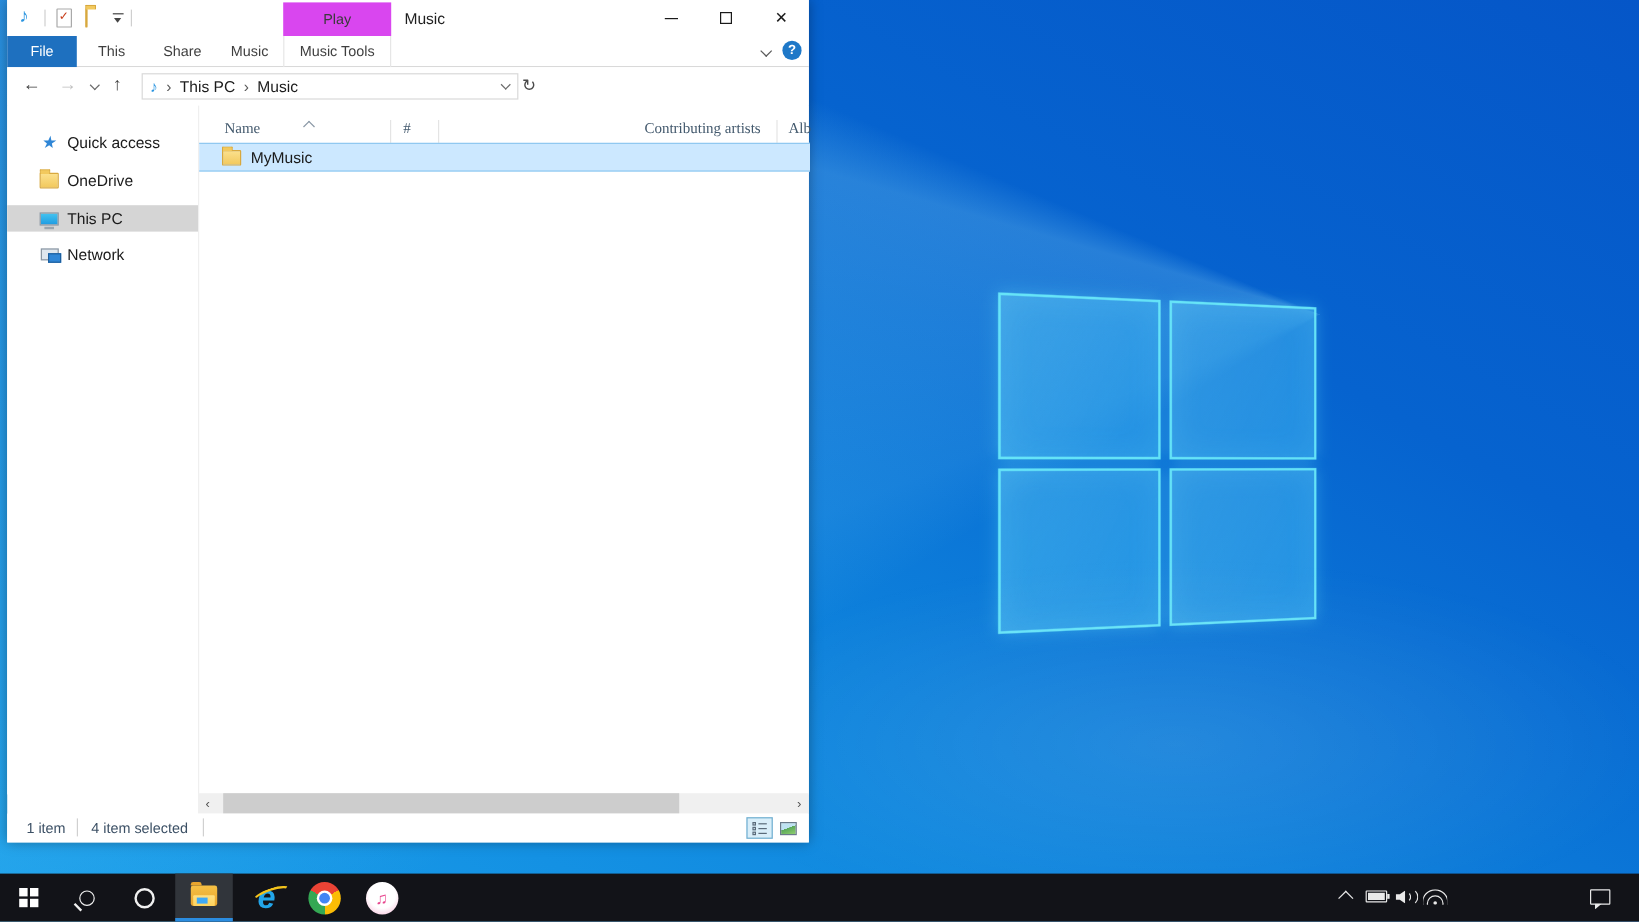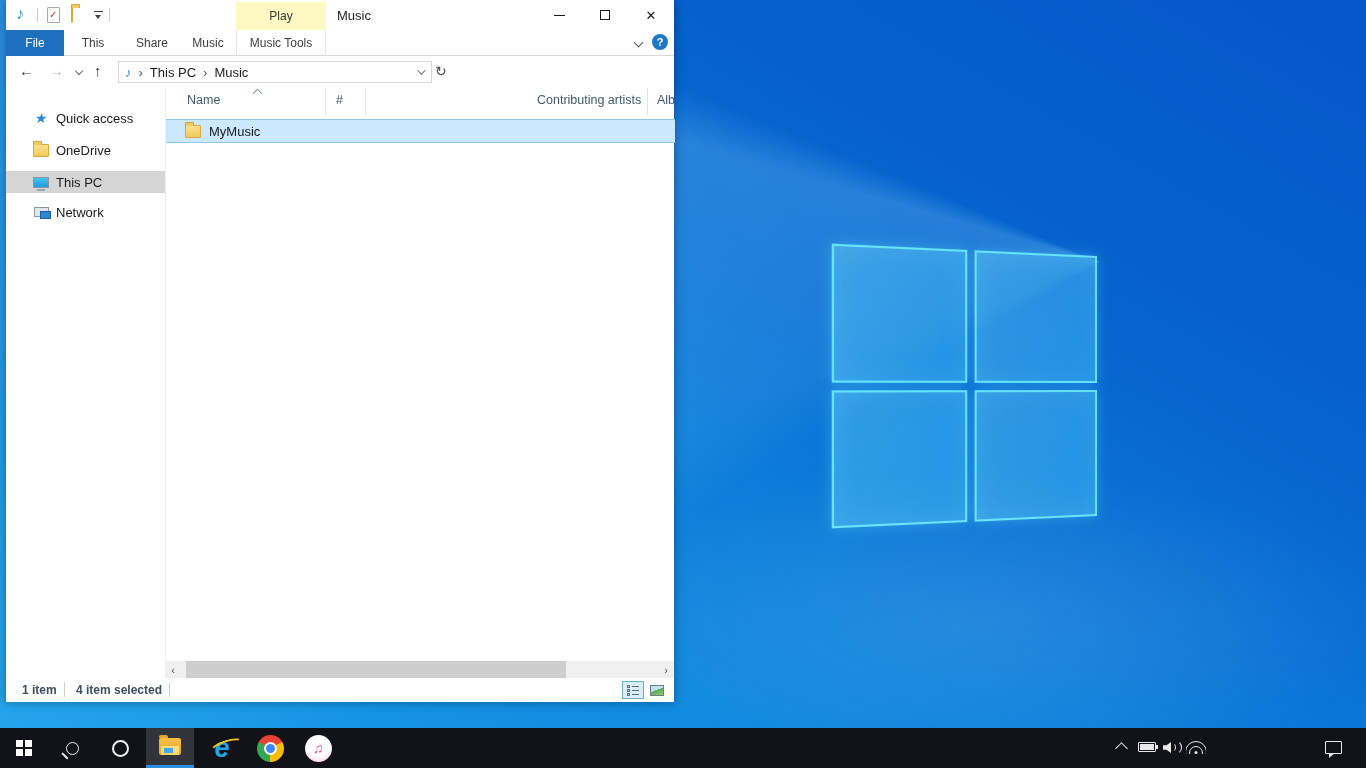--- a/index.html
+++ b/index.html
@@ -36,21 +36,21 @@
     background:#fff; border:1px solid #a9a9a9; border-radius:1px; }
   .qat-check span { position:absolute; left:1px; top:1px; font-size:10px; color:#c8401e; font-weight:bold; }
   .qat-folder { position:absolute; left:65px; top:8px; }
   .folder-ico { position:relative; width:16px; height:13px;
     background:linear-gradient(#fbe08c,#f2c95e); border:1px solid #d8a83e; border-radius:1px; }
   .folder-ico::before { content:""; position:absolute; top:-4px; left:-1px; width:7px; height:3px;
     background:#f2c95e; border:1px solid #d8a83e; border-bottom:none; border-radius:1px 1px 0 0; }
   .qat-drop { position:absolute; left:88px; top:11px; width:9px; height:8px; border-top:1px solid #444; }
   .qat-drop::after { content:""; position:absolute; left:1px; top:3px;
     border-left:3.5px solid transparent; border-right:3.5px solid transparent; border-top:4px solid #444; }
-  .play-tab { position:absolute; left:230px; top:2px; width:90px; height:28px; background:#fef9c3;
+  .play-tab { position:absolute; left:230px; top:2px; width:90px; height:28px; background:#d946ef;
     display:flex; align-items:center; justify-content:center; color:#3a3a3a; font-size:12px; }
   .win-title { position:absolute; left:331px; top:8px; font-size:13px; color:#1f1f1f; }
   .caption-btn { position:absolute; top:0; width:46px; height:30px; display:flex; align-items:center; justify-content:center; }
   .btn-min { right:92px; } .btn-max { right:46px; } .btn-close { right:0; font-size:13px; color:#1a1a1a; }
   .glyph-min { width:11px; height:1px; background:#1a1a1a; }
   .glyph-max { width:10px; height:10px; border:1px solid #1a1a1a; }
 
   
   .tabrow { position:absolute; left:0; top:30px; width:100%; height:26px; background:#fff; border-bottom:1px solid #d9d9d9; }
   .rtab { position:absolute; top:0; height:26px; display:flex; align-items:center; justify-content:center; color:#3f3f3f; }
@@ -91,42 +91,42 @@
   .side-item .ic { width:18px; margin-left:26px; margin-right:6px; display:flex; justify-content:center; }
   .side-selected { background:#d5d5d5; }
   .star-ic { color:#2f86d6; font-size:14px; transform:skewX(-8deg); }
   .pc-ic { width:16px; height:11px; border:1px solid #8a97a3; background:linear-gradient(#43c3ef,#1f9ce2); position:relative; }
   .pc-ic::after { content:""; position:absolute; left:3px; bottom:-4px; width:8px; height:2px; background:#9aa5ae; }
   .net-ic { width:15px; height:10px; border:1px solid #8a97a3; background:#dfe7ee; position:relative; }
   .net-ic::after { content:""; position:absolute; right:-3px; bottom:-3px; width:9px; height:6px; background:#2f86d6; border:1px solid #1d5f9e; }
 
   .filepane { position:absolute; left:159px; top:0; width:509px; height:100%; border-left:1px solid #efefef; }
   .cols { position:absolute; left:0; top:0; width:100%; height:27px; color:#43596d; font-size:12.5px; }
-  .col { position:absolute; top:0; height:27px; display:flex; align-items:center; padding-bottom:4px; border-right:1px solid #e4e4e4; }
+  .col { position:absolute; top:12px; height:27px; display:flex; align-items:flex-start; padding-bottom:4px; border-right:1px solid #e4e4e4;font-family:Liberation Serif, serif; }
   .col-name { left:0; width:160px; padding-left:21px; }
   .col-num { left:160px; width:40px; padding-left:10px; }
   .col-title { left:200px; width:163px; padding-left:10px; }
   .col-artists { left:363px; width:119px; padding-left:8px; }
   .col-album { left:482px; width:40px; padding-left:9px; border-right:none; }
   .sort-caret { position:absolute; left:88px; top:2px; width:7px; height:7px;
     border-left:1.4px solid #8a98a6; border-top:1.4px solid #8a98a6; transform:rotate(45deg); }
   .filerow { position:absolute; left:0; top:31px; width:509px; height:24px;
     background:#cce8ff; border-top:1px solid #90c8f0; border-bottom:1px solid #90c8f0;
     display:flex; align-items:center; font-size:13px; color:#1a1a1a; }
   .filerow .folder-ico { margin-left:19px; margin-right:8px; }
 
   
   .hscroll { position:absolute; left:159px; top:661px; width:509px; height:17px; background:#f0f0f0; }
   .hs-arrow { position:absolute; top:0; width:16px; height:17px; color:#505050; font-size:11px;
     display:flex; align-items:center; justify-content:center; }
   .hs-left { left:0; } .hs-right { right:0; }
   .hs-thumb { position:absolute; left:21px; top:0; width:380px; height:17px; background:#cdcdcd; }
 
   
-  .statusbar { position:absolute; left:0; top:678px; width:100%; height:24px; background:#fff; font-size:12px; color:#3c5065;font-weight:bold; }
+  .statusbar { position:absolute; left:0; top:678px; width:100%; height:24px; background:#fff; font-size:12px; color:#3c5065; }
   .status-count { position:absolute; left:16px; top:5px; }
   .status-sep { position:absolute; top:4px; width:1px; height:15px; background:#d0d0d0; }
   .status-selected { position:absolute; left:70px; top:5px; }
   .viewbtn { position:absolute; top:3px; width:22px; height:18px; display:flex; align-items:center; justify-content:center; }
   .vb-details { right:30px; background:#d9eef9; border:1px solid #70aed0; }
   .vb-icons { right:6px; }
   .vd-rows { width:12px; height:11px; display:flex; flex-direction:column; justify-content:space-between; }
   .vd-row { display:flex; align-items:center; gap:2px; }
   .vd-box { width:3px; height:3px; border:1px solid #5a6b7a; }
   .vd-line { width:7px; height:1px; background:#5a6b7a; }

